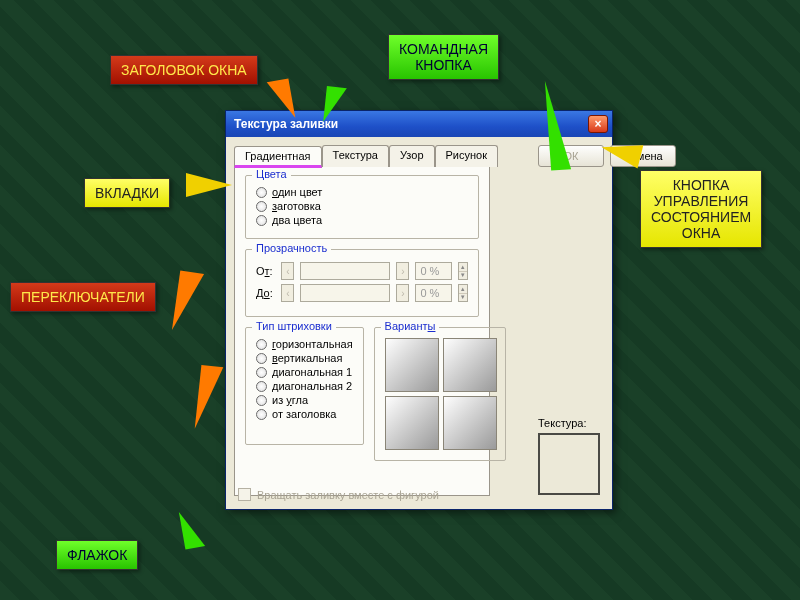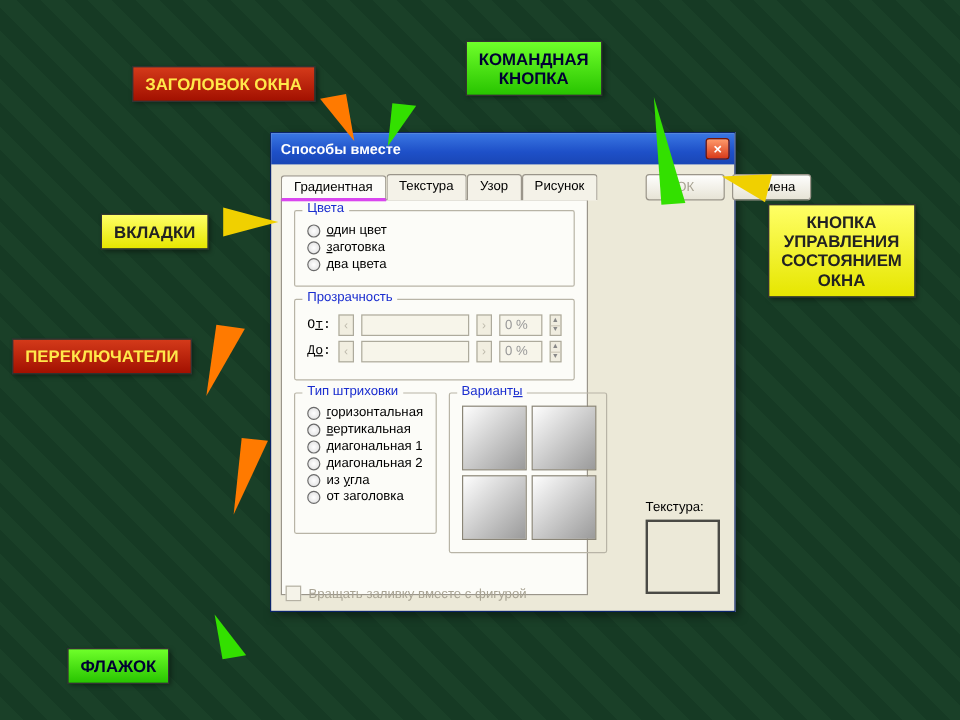--- a/index.html
+++ b/index.html
@@ -12,21 +12,21 @@
     background:
       repeating-linear-gradient(45deg, #1a4028 0 14px, #163a24 14px 28px),
       repeating-linear-gradient(-45deg, rgba(34,72,48,0.5) 0 10px, rgba(18,50,32,0.5) 10px 20px);
     background-color:#153a24;
   }
 
   
   .callout {
     position: absolute;
     padding: 6px 10px;
-    font-weight: bold;
+    font-weight: normal;
     font-size: 14px;
     text-align: center;
     border: 1px solid #333;
     box-shadow: 2px 2px 4px rgba(0,0,0,.4);
     white-space: pre-line;
     z-index: 50;
   }
   .red   { background: linear-gradient(#d43a1a,#a21000); color:#ffe84a; }
   .green { background: linear-gradient(#6fff2a,#28c400); color:#003; }
   .yellow{ background: linear-gradient(#ffff66,#e6e600); color:#222; }
@@ -103,21 +103,21 @@
   .radio-dot{
     width:11px;height:11px;border:1px solid #6a6a6a;border-radius:50%;
     background:radial-gradient(#fff,#ddd);
     position:relative; cursor:pointer;
   }
   .radio-row label{cursor:pointer;}
   .ulchar{ text-decoration:underline; }
 
   
   .tr-row{ display:flex; align-items:center; gap:6px; margin:4px 0;}
-  .tr-row .lbl{ width:28px;font-family:Liberation Mono, monospace; }
+  .tr-row .lbl{ width:28px; }
   .slidebtn{
     width:18px;height:18px;border:1px solid #adaa9c;background:#f1eee0;
     color:#bdb9ab; display:flex;align-items:center;justify-content:center;font-size:10px;
   }
   .slidetrack{ flex:0 0 90px; height:18px; border:1px solid #adaa9c; background:#f7f5ea;}
   .pctbox{
     width:48px;height:18px;border:1px solid #adaa9c;background:#f7f5ea;color:#999;
     display:flex;align-items:center;justify-content:flex-start;padding:0 4px;
     font-size:11px;
   }
@@ -188,21 +188,21 @@
 <div class="ptr" style="left:186px; top:173px; border-top:12px solid transparent; border-bottom:12px solid transparent; border-left:46px solid #f0d000;"></div>
 <div class="ptr" style="left:176px; top:272px; border-left:24px solid transparent; border-bottom:60px solid #ff7a00; transform:rotate(188deg);"></div>
 <div class="ptr" style="left:198px; top:366px; border-left:22px solid transparent; border-bottom:64px solid #ff7a00; transform:rotate(186deg);"></div>
 <div class="ptr" style="left:182px; top:510px; border-left:20px solid transparent; border-top:38px solid #33e000; transform:rotate(170deg);"></div>
 <div class="ptr" style="left:548px; top:80px;  border-right:20px solid transparent; border-bottom:90px solid #33e000; transform:rotate(-4deg);"></div>
 <div class="ptr" style="left:601px; top:140px; border-top:12px solid transparent; border-bottom:12px solid transparent; border-right:40px solid #f0d000; transform:rotate(14deg);"></div>
 
 <div class="dialog">
 
   <div class="titlebar">
-    <span>Способы вместе</span>
+    <span>Текстура заливки</span>
     <span class="spacer"></span>
     <div class="closebtn">
       <span>×</span>
     </div>
   </div>
 
   <div class="client">
 
     <div class="tabs">
       <div class="tab active">Градиентная</div>

